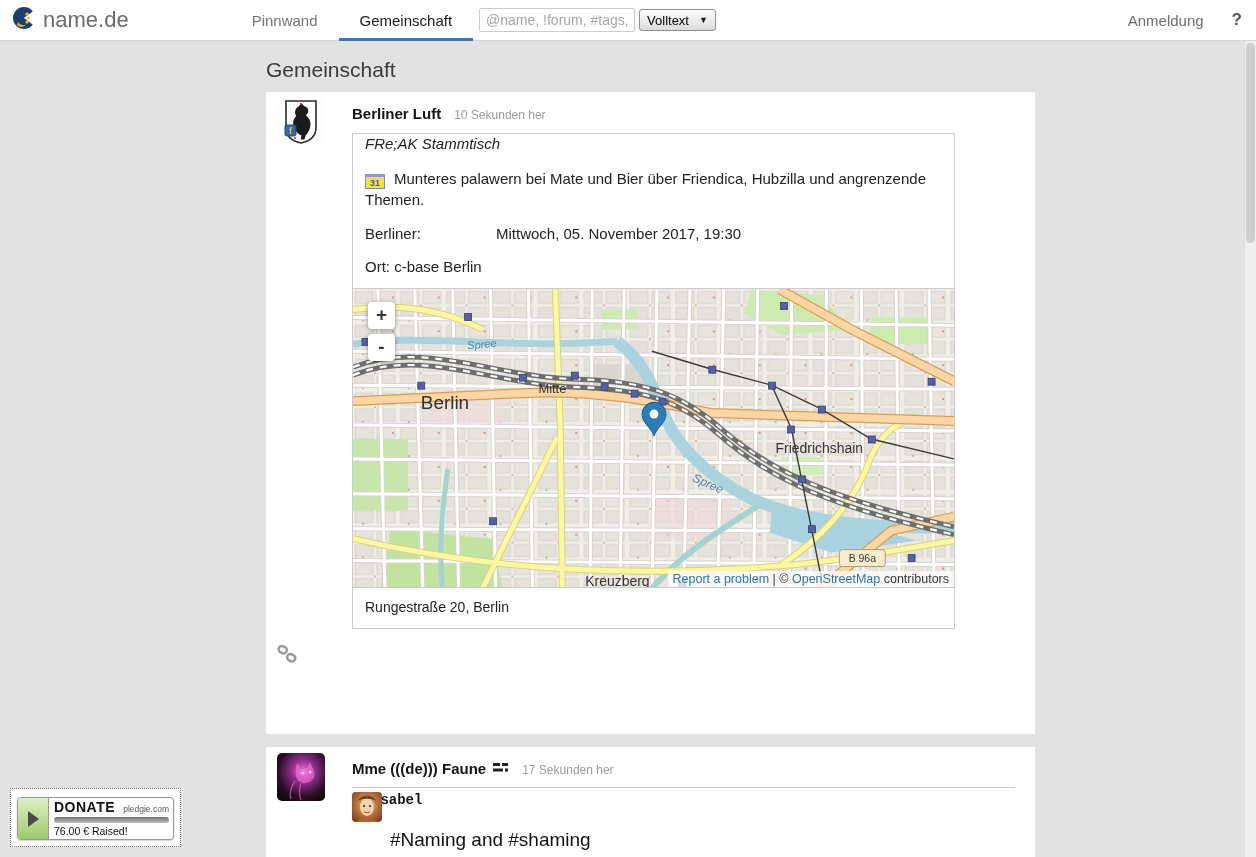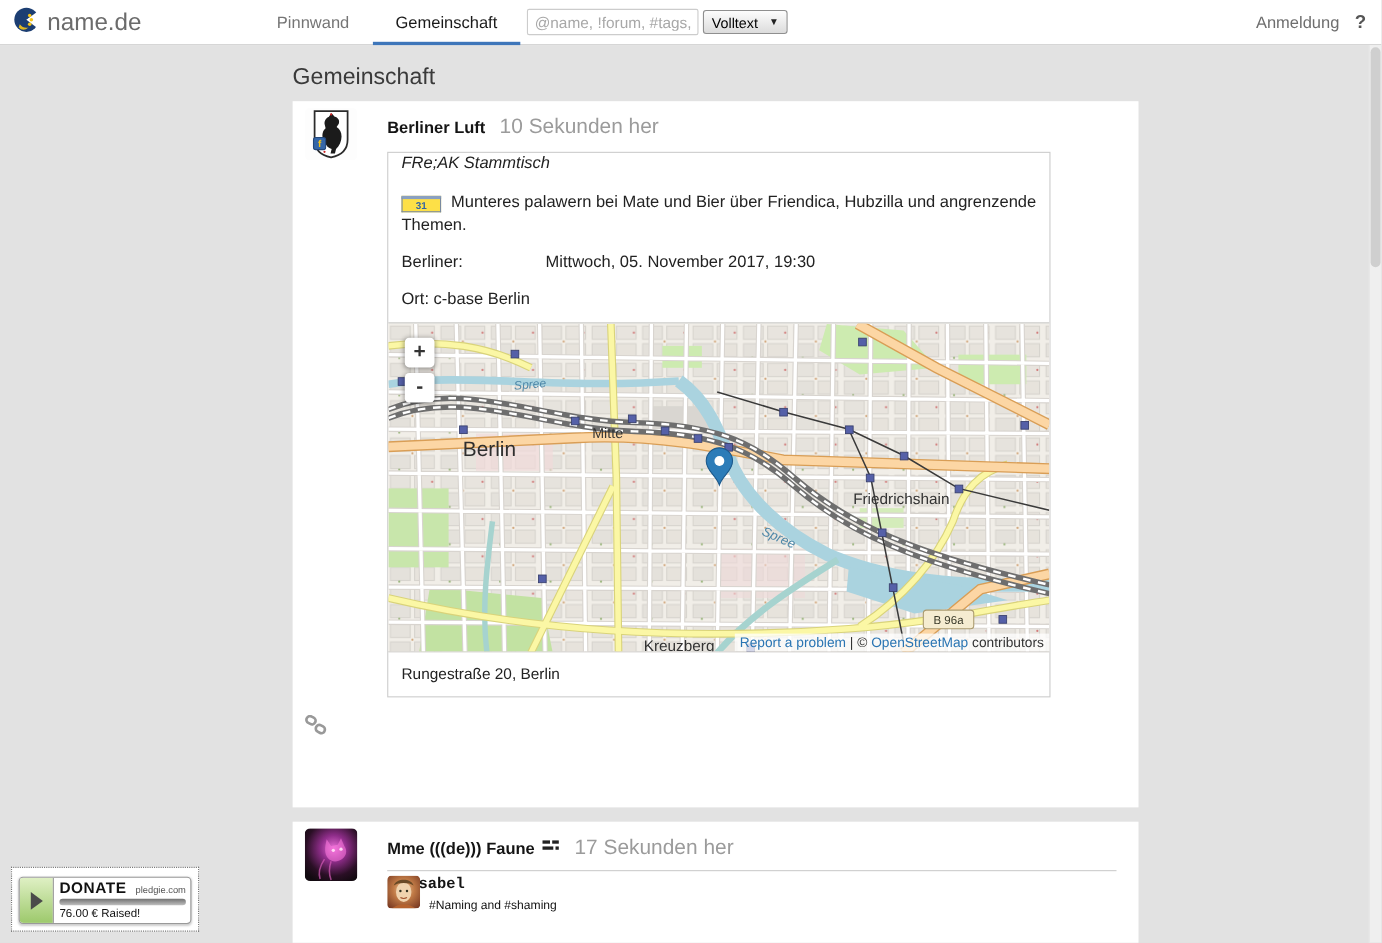--- a/index.html
+++ b/index.html
@@ -12,48 +12,48 @@
   .brand-name { font-size:22px; color:#6b6b6b; }
   .nav-tabs { display:flex; margin-left:102px; height:100%; }
   .nav-tab { position:relative; display:flex; align-items:center; padding:0 21px; font-size:15px; color:#757575; cursor:pointer; }
   .nav-tab.active { color:#1a1a1a; }
   .nav-tab.active::after { content:""; position:absolute; left:0; right:0; bottom:-1px; height:3px; background:#3e76ba; }
   .search-box { margin-left:6px; display:flex; align-items:center; }
   .search-input { width:156px; height:24px; border:1px solid #ccc; border-radius:2px; padding:0 6px; font-size:14px; font-family:"Liberation Sans",sans-serif; color:#333; }
   .search-input::placeholder { color:#a8a8a8; }
   .scope-select { margin-left:4px; height:22px; border:1px solid #8f8f8f; border-radius:3px; background:linear-gradient(#fdfdfd,#dcdcdc); font-size:13px; color:#000; display:flex; align-items:center; padding:0 7px; cursor:pointer; }
   .scope-select .arrow { font-size:9px; margin-left:10px; color:#222; }
-  .nav-right { margin-left:auto; display:flex; align-items:center; margin-right:14px; gap:14px; }
+  .nav-right { margin-left:auto; display:flex; align-items:center; margin-right:14px; gap:28px; }
   .login-link { font-size:15px; color:#6e6e6e; cursor:pointer; }
   .help-link { font-size:17px; font-weight:bold; color:#555; cursor:pointer; }
 
   
   .scrollbar-track { position:absolute; top:41px; right:0; width:12px; height:816px; background:#efefef; border-left:1px solid #e0e0e0; z-index:30; }
   .scrollbar-thumb { position:absolute; top:2px; left:1px; width:9px; height:200px; background:#cfcfcf; border-radius:5px; }
 
   
   .content { margin-left:266px; width:769px; }
   .page-title { font-size:21px; color:#3a3a3a; font-weight:normal; margin:17px 0 10px 0; }
 
   .card { background:#fff; position:relative; width:769px; }
   .card1 { min-height:642px; margin-bottom:13px; }
   .card2 { min-height:117px; }
 
   .post-avatar { position:absolute; left:11px; top:6px; width:48px; height:48px; border-radius:5px; overflow:hidden; cursor:pointer; }
   .post-header { padding:13px 0 0 86px; display:flex; align-items:baseline; }
   .post-author { font-size:15px; font-weight:bold; color:#141414; cursor:pointer; }
-  .post-time { font-size:19px; color:#9b9b9b; margin-left:13px; cursor:pointer; }
+  .post-time { font-size:12px; color:#9b9b9b; margin-left:13px; cursor:pointer; }
   .forum-icon { align-self:center; margin-left:7px; cursor:default; }
 
   
   .event-box { margin:11px 0 0 86px; width:603px; border:1px solid #ccc; background:#fff; }
   .event-text { padding:0 12px; font-size:15px; color:#222; }
   .event-title { margin-top:1px;font-style:italic; }
   .event-desc { margin-top:16px; line-height:1.4; }
-  .cal-icon { display:inline-block; width:36px; height:15px; border:1px solid #7a8aa0; border-top:3px solid #8aa0c0; background:#fde047; font-size:9px; font-weight:bold; color:#3465a4; text-align:center; line-height:12px; vertical-align:-2px; margin-right:9px; }
+  .cal-icon { display:inline-block; width:20px; height:15px; border:1px solid #7a8aa0; border-top:3px solid #8aa0c0; background:#fde047; font-size:9px; font-weight:bold; color:#3465a4; text-align:center; line-height:12px; vertical-align:-2px; margin-right:9px; }
   .event-row { display:flex; margin-top:15px; }
   .event-row .lbl { width:131px; flex:none; }
   .event-loc { margin-top:16px; margin-bottom:13px; }
 
   
   .map { position:relative; width:601px; height:300px; overflow:hidden; background:#f1eee8; border-top:1px solid #ccc; border-bottom:1px solid #ccc; cursor:grab; }
   .map svg.mapsvg { position:absolute; left:0; top:0; }
   .map-zoom { position:absolute; left:15px; top:13px; z-index:5; }
   .zoom-btn { width:27px; height:27px; background:#fff; border-radius:4px; box-shadow:0 1px 5px rgba(0,0,0,.4); font-size:19px; font-weight:bold; color:#333; text-align:center; line-height:26px; cursor:pointer; }
   .zoom-btn + .zoom-btn { margin-top:5px; }
@@ -63,21 +63,21 @@
 
   .link-icon-row { margin:16px 0 0 11px; padding-bottom:12px; }
   .link-icon-row svg { cursor:pointer; }
 
   
   .shared-wrap { margin:9px 0 0 86px; width:663px; border-top:1px solid #ccc; position:relative; padding-top:4px; }
   .shared-avatar { position:absolute; left:0; top:4px; width:30px; height:30px; border-radius:4px; overflow:hidden; cursor:pointer; }
   .shared-head { margin-left:20px;font-family:Liberation Mono, monospace; }
   .shared-author { font-size:14px; font-weight:bold; color:#141414; cursor:pointer; }
   .shared-time { font-size:13px; color:#9b9b9b; }
-  .shared-body { margin-left:38px; margin-top:5px; font-size:11px; color:#111; }
+  .shared-body { margin-left:38px; margin-top:21px; font-size:19px; color:#111; }
 
   
   .donate { position:absolute; left:10px; top:788px; width:171px; background:#fff; border:1px dotted #777; padding:5px 6px 6px 6px; z-index:25; }
   .donate-text { font-size:13.5px; color:#111; line-height:1.15; }
   .pledgie { margin-top:3px; display:flex; border:1px solid #999; border-radius:4px; overflow:hidden; background:#fff; box-shadow:0 1px 2px rgba(0,0,0,.2); cursor:pointer; }
   .pledgie-left { width:31px; background:linear-gradient(#dff0c4,#9dc96c); border-right:1px solid #999; display:flex; align-items:center; justify-content:center; }
   .pledgie-tri { width:0; height:0; border-left:11px solid #4a4a4a; border-top:8px solid transparent; border-bottom:8px solid transparent; }
   .pledgie-main { flex:1; padding:1px 4px 2px 5px; }
   .pledgie-top { display:flex; align-items:baseline; justify-content:space-between; }
   .pledgie-donate { font-size:14px; font-weight:bold; color:#111; letter-spacing:.5px; }

